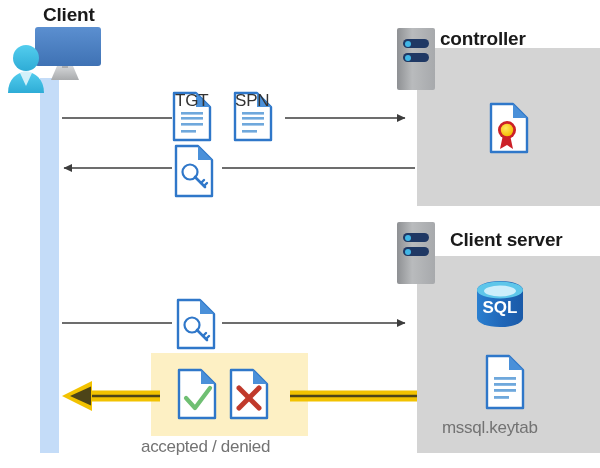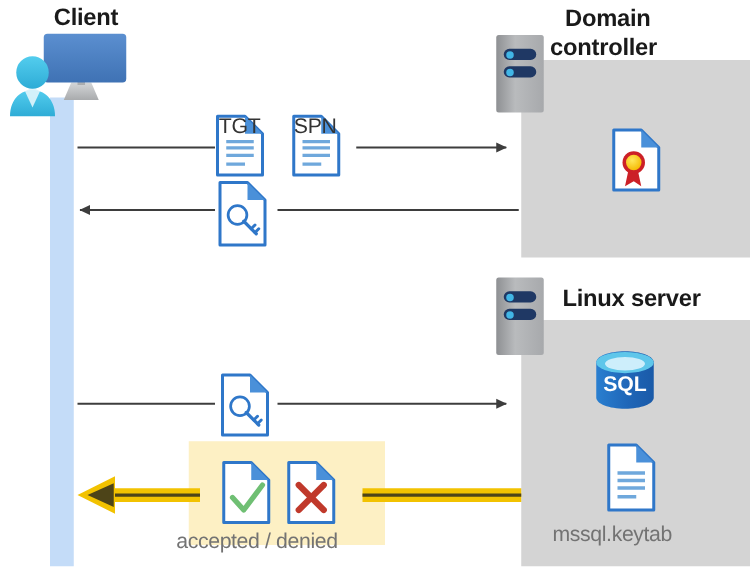--- a/index.html
+++ b/index.html
@@ -271,25 +271,24 @@
     <div class="bar b2"></div>
   </div>
 
   <div class="rack" style="left:397px; top:222px;">
     <div class="bar b1"></div>
     <div class="bar b2"></div>
   </div>
 
   <div class="title" style="left:30px; top:3px;margin-left:13px;">Client</div>
 
-  <div class="title" style="left:452px; top:4px;">Domain</div>
   <div class="title" style="left:440px; top:27px;">controller</div>
 
-  <div class="title" style="left:450px; top:228px;">Linux server</div>
+  <div class="title" style="left:450px; top:228px;">Client server</div>
 
   <div class="label" style="left:175px; top:58px;">TGT</div>
   <div class="label" style="left:235px; top:58px;">SPN</div>
 
   <div class="small-label" style="left:442px; top:418px;">mssql.keytab</div>
 
-  <div class="small-label" style="left:141px; top:423px;">accepted / denied</div>
+  <div class="small-label" style="left:141px; top:437px;">accepted / denied</div>
 
 </div>
 
 </body></html>

